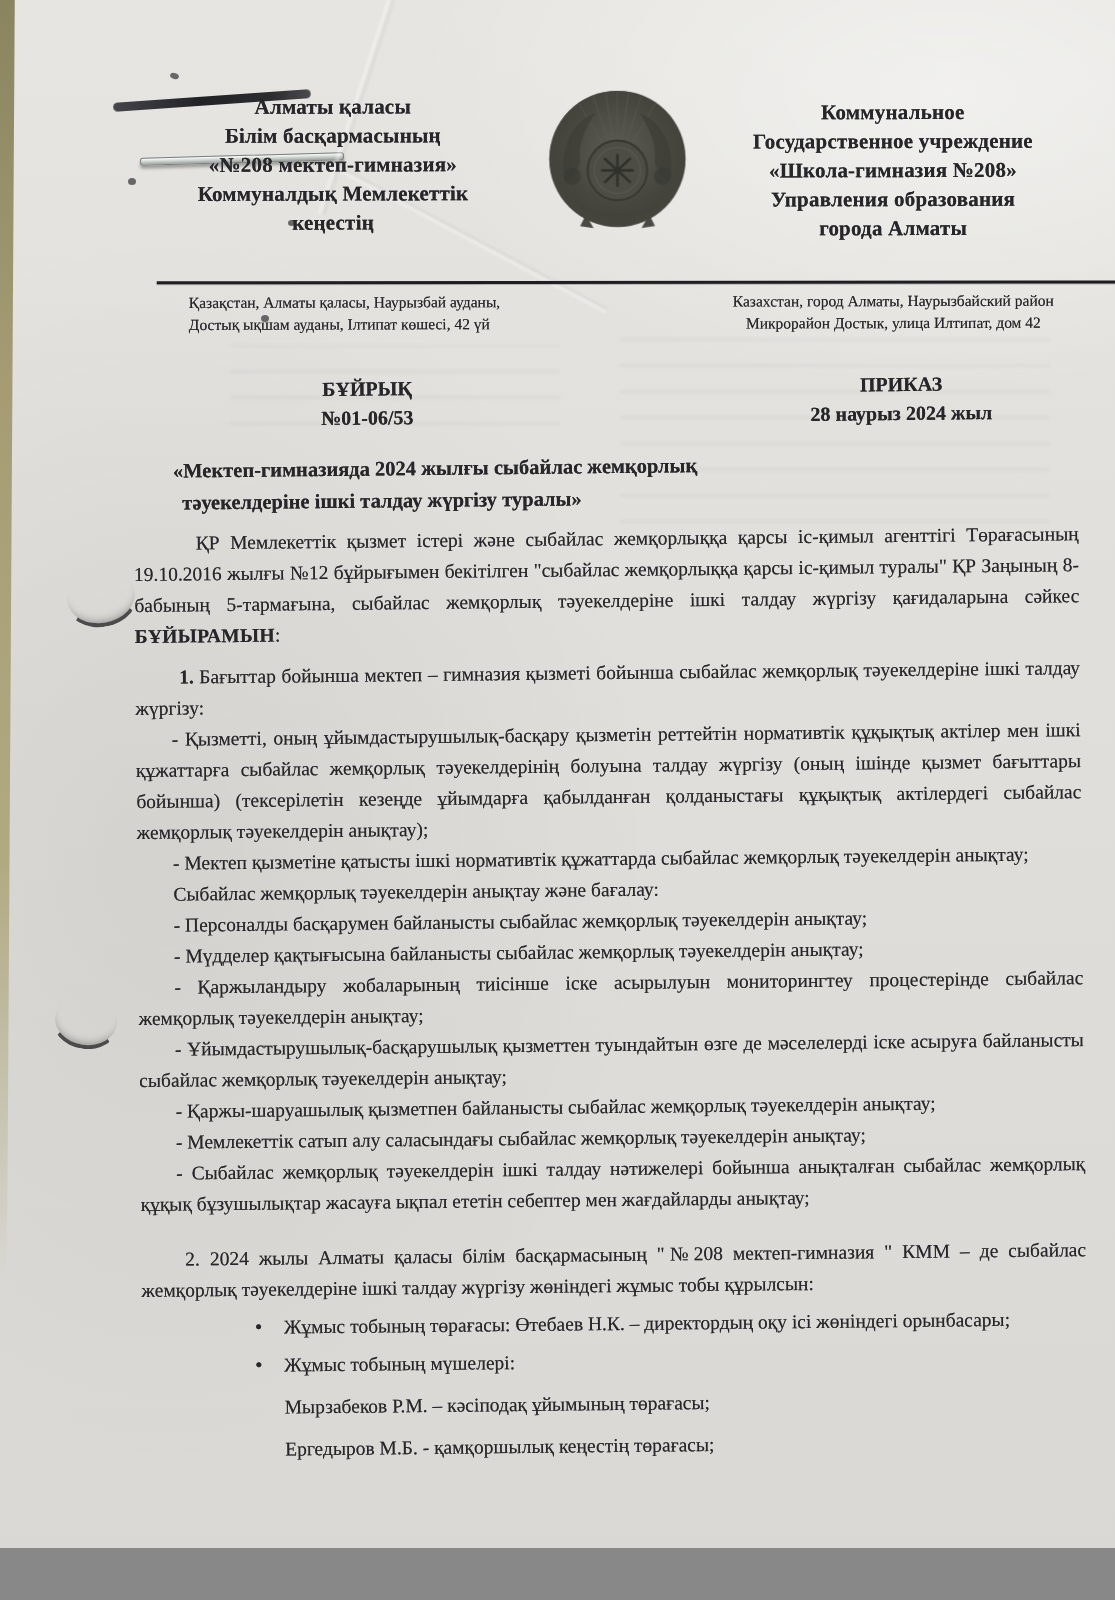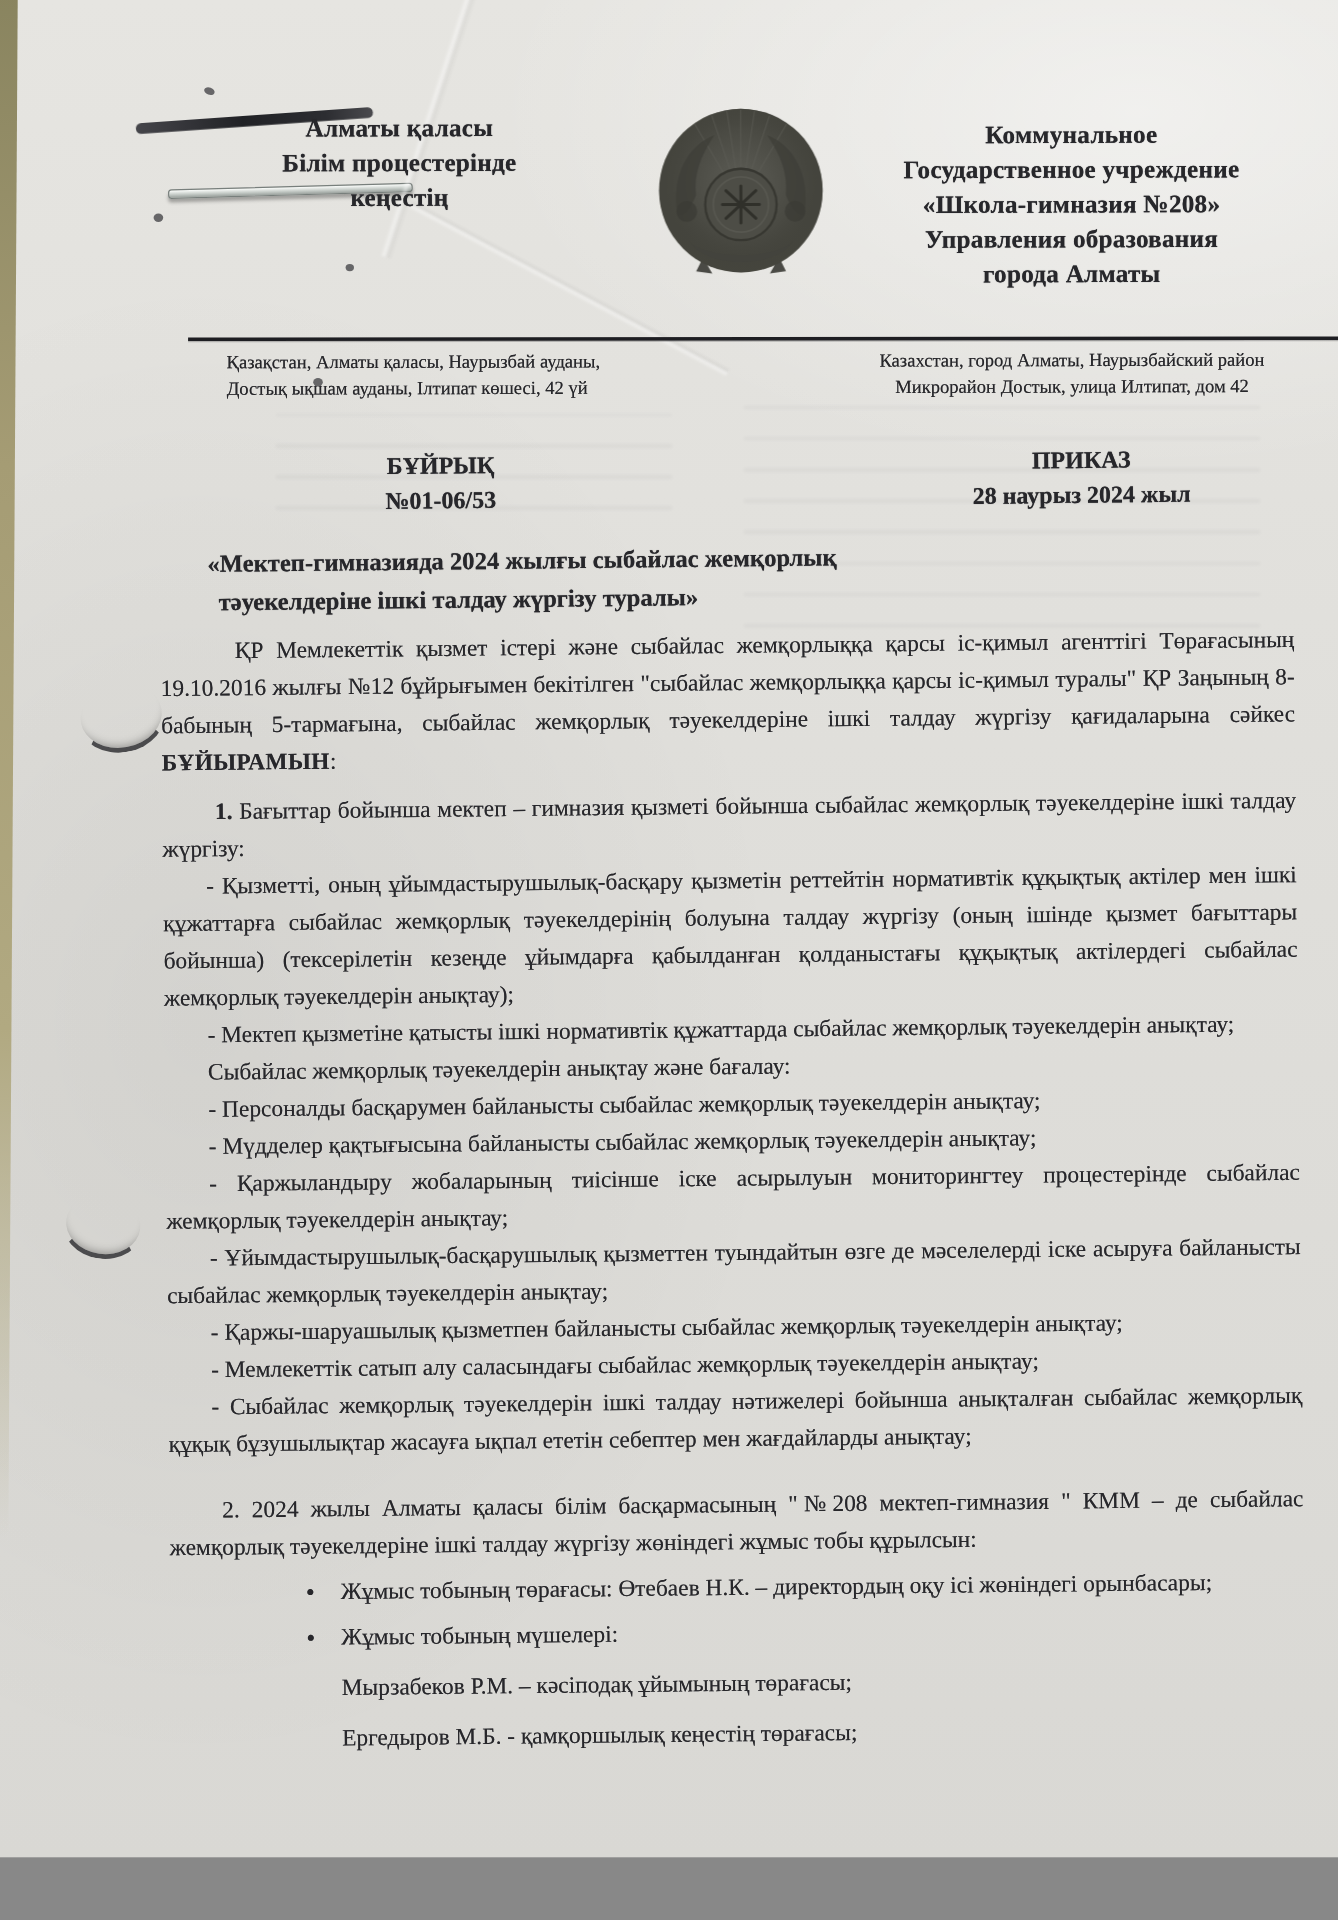--- a/index.html
+++ b/index.html
@@ -71,21 +71,23 @@
   <div class="punch punch1"></div>
   <div class="punch punch2"></div>
   <div class="crease" style="left:352px;top:-10px;width:10px;height:230px;transform:rotate(18deg);"></div>
   <div class="crease" style="left:470px;top:90px;width:8px;height:300px;transform:rotate(-62deg);"></div>
   <div class="ghost" style="left:620px;top:338px;width:430px;height:185px;"></div>
   <div class="ghost" style="left:230px;top:345px;width:330px;height:80px;"></div>
 
   <div class="top-section">
     <div class="org org-kk">
       <div>Алматы қаласы</div>
-      <div>Білім процестерінде</div>
+      <div>Білім басқармасының</div>
+      <div>«№208 мектеп-гимназия»</div>
+      <div>Коммуналдық Мемлекеттік</div>
       <div>кеңестің</div>
     </div>
 
     <svg class="emblem" viewBox="0 0 150 150">
       <defs>
         <radialGradient id="eg" cx="50%" cy="45%" r="60%">
           <stop offset="0%" stop-color="#5c5c55"></stop>
           <stop offset="55%" stop-color="#4a4a43"></stop>
           <stop offset="100%" stop-color="#39393300"></stop>
         </radialGradient>

